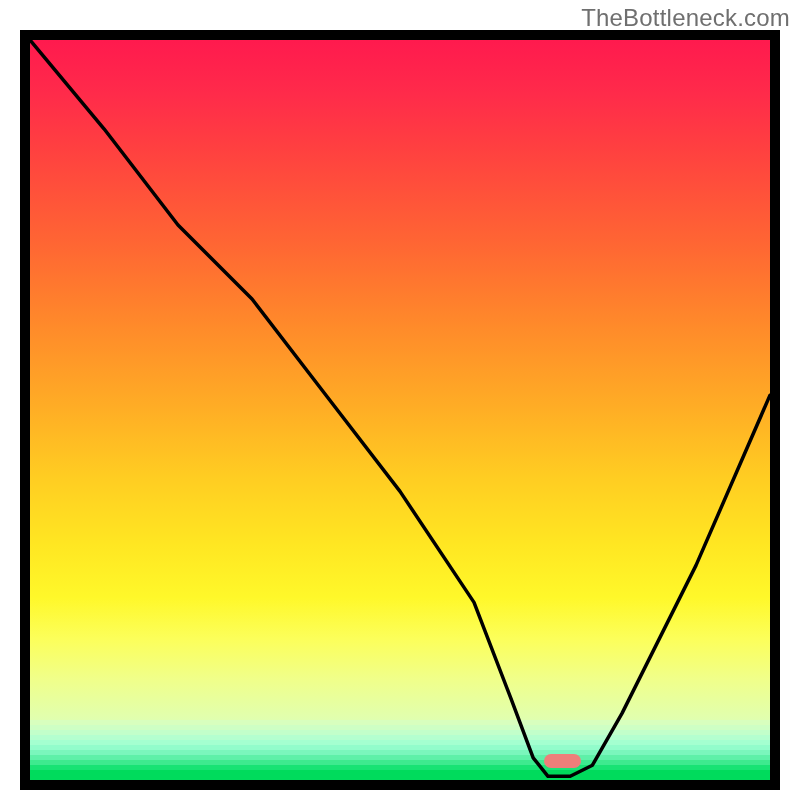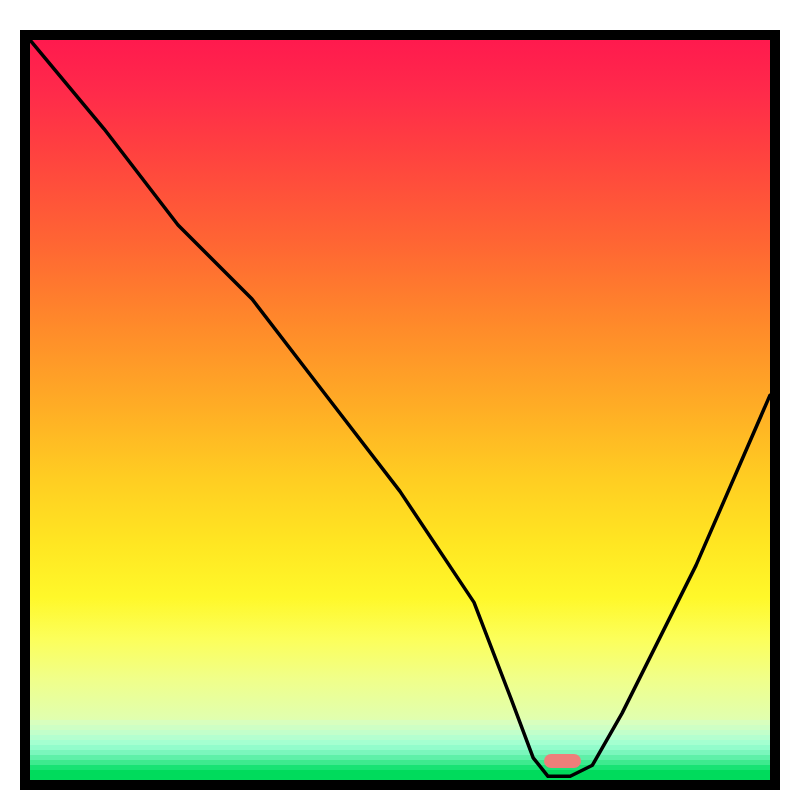--- a/index.html
+++ b/index.html
@@ -83,20 +83,21 @@
   .min-marker {
     position: absolute;
     background: #ed7f7a;
     border-radius: 8px;
   }
 </style>
 </head>
 <body>
 
 <div class="container">
+  <div class="watermark">TheBottleneck.com</div>
 
   <div class="chart-frame">
     <div class="chart-inner">
 
       <div class="gradient-top"></div>
 
       <div class="stripes" id="stripes">
           <div style="height: 5px; background: rgb(216, 255, 190);"></div>
           <div style="height: 5px; background: rgb(206, 255, 196);"></div>
           <div style="height: 5px; background: rgb(194, 255, 202);"></div>

